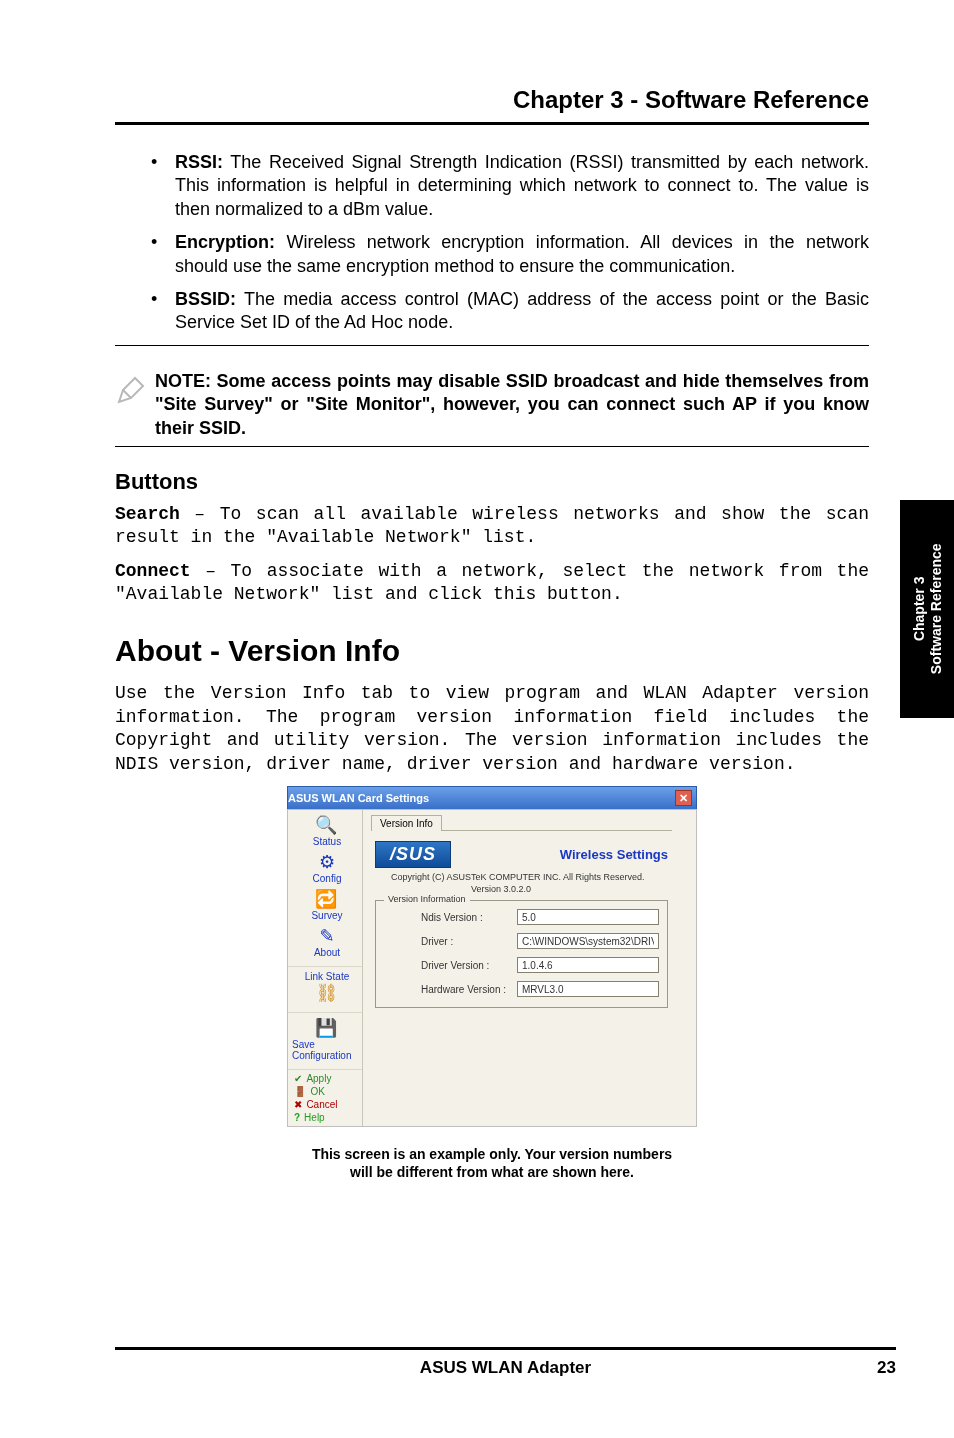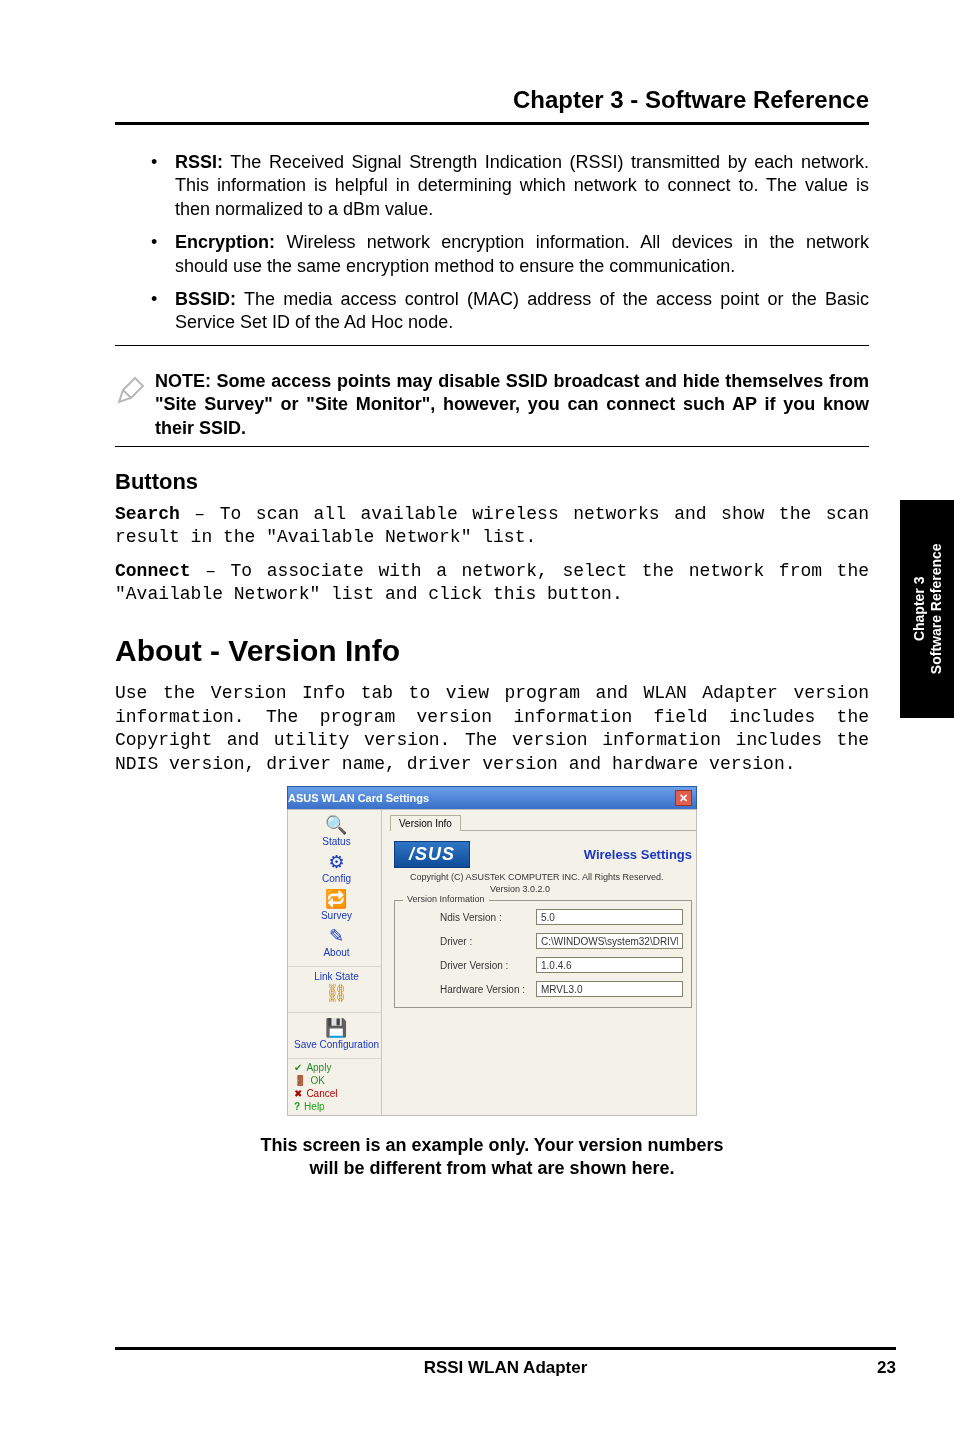--- a/index.html
+++ b/index.html
@@ -137,21 +137,21 @@
   }
   .sb-lbl { font-size: 10px; }
   .sb-link {
     display: flex; align-items: center; gap: 4px;
     padding: 1px 2px 1px 6px;
     font-size: 10px;
   }
   .dlg-main {
     flex: 1;
     background: #f4f2e8;
-    padding: 4px 0 8px 8px;
+    padding: 4px 24px 8px 8px;
   }
   .tab-strip { display: flex; border-bottom: 1px solid #b3b09e; }
   .tab {
     background: #f4f2e8;
     border: 1px solid #b3b09e;
     border-bottom: none;
     padding: 2px 8px;
     font-size: 10px;
     position: relative;
     top: 1px;
@@ -213,21 +213,21 @@
     flex: 1;
     background: #fff;
     border: 1px solid #84816f;
     font-size: 10px;
     padding: 1px 4px;
     height: 16px;
     color: #333;
   }
   .caption {
     text-align: center;
-    font-size: 18px;
+    font-size: 14px;
     font-weight: bold;
     margin-top: 6px;
     line-height: 1.3;
   }
   
   .side-tab {
     position: absolute;
     right: 0;
     top: 500px;
     width: 54px;
@@ -411,15 +411,15 @@
 <div class="side-tab">
   <div class="side-tab-inner">
     <div>
       <div>Chapter 3</div>
       <div>Software Reference</div>
     </div>
   </div>
 </div>
 
 <div class="footer">
-  <div class="footer-center">RSSI WLAN Adapter</div>
+  <div class="footer-center">ASUS WLAN Adapter</div>
   <div class="footer-right">23</div>
 </div>
 
 </body></html>

